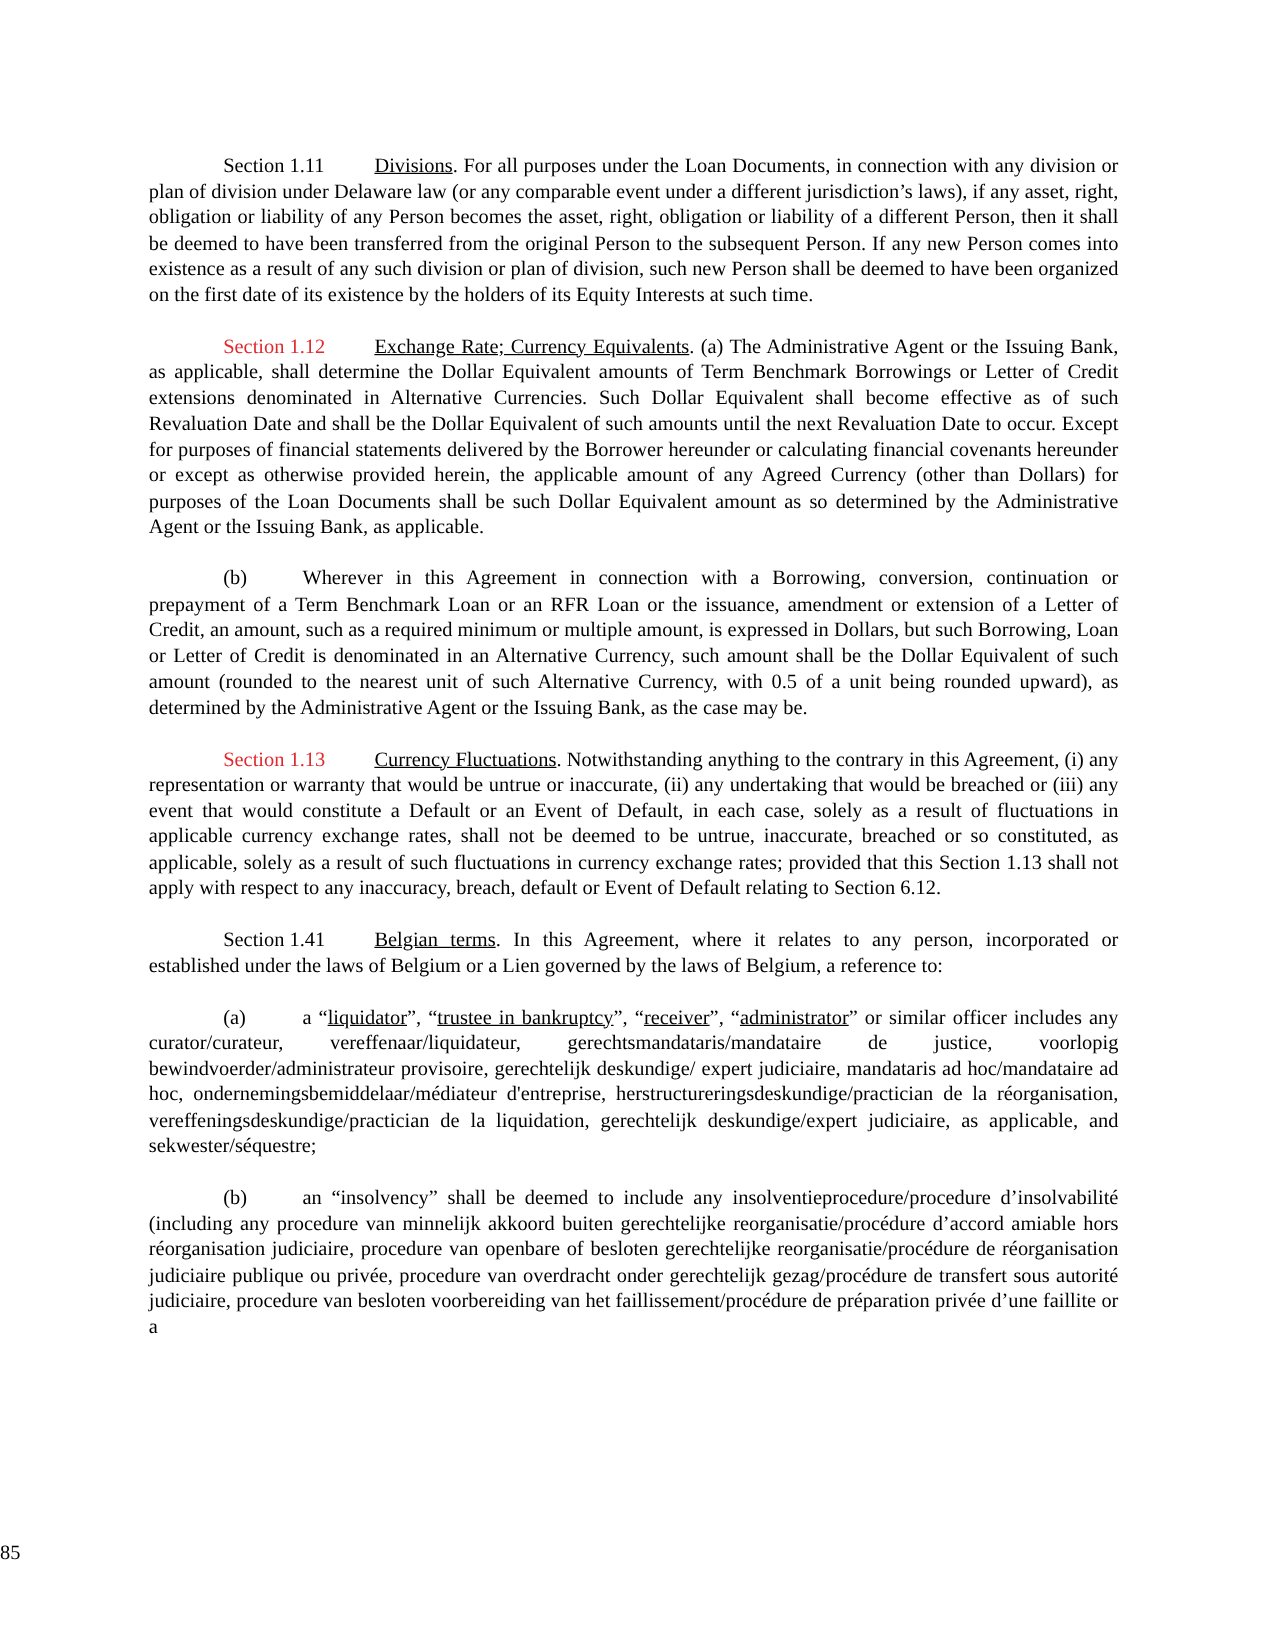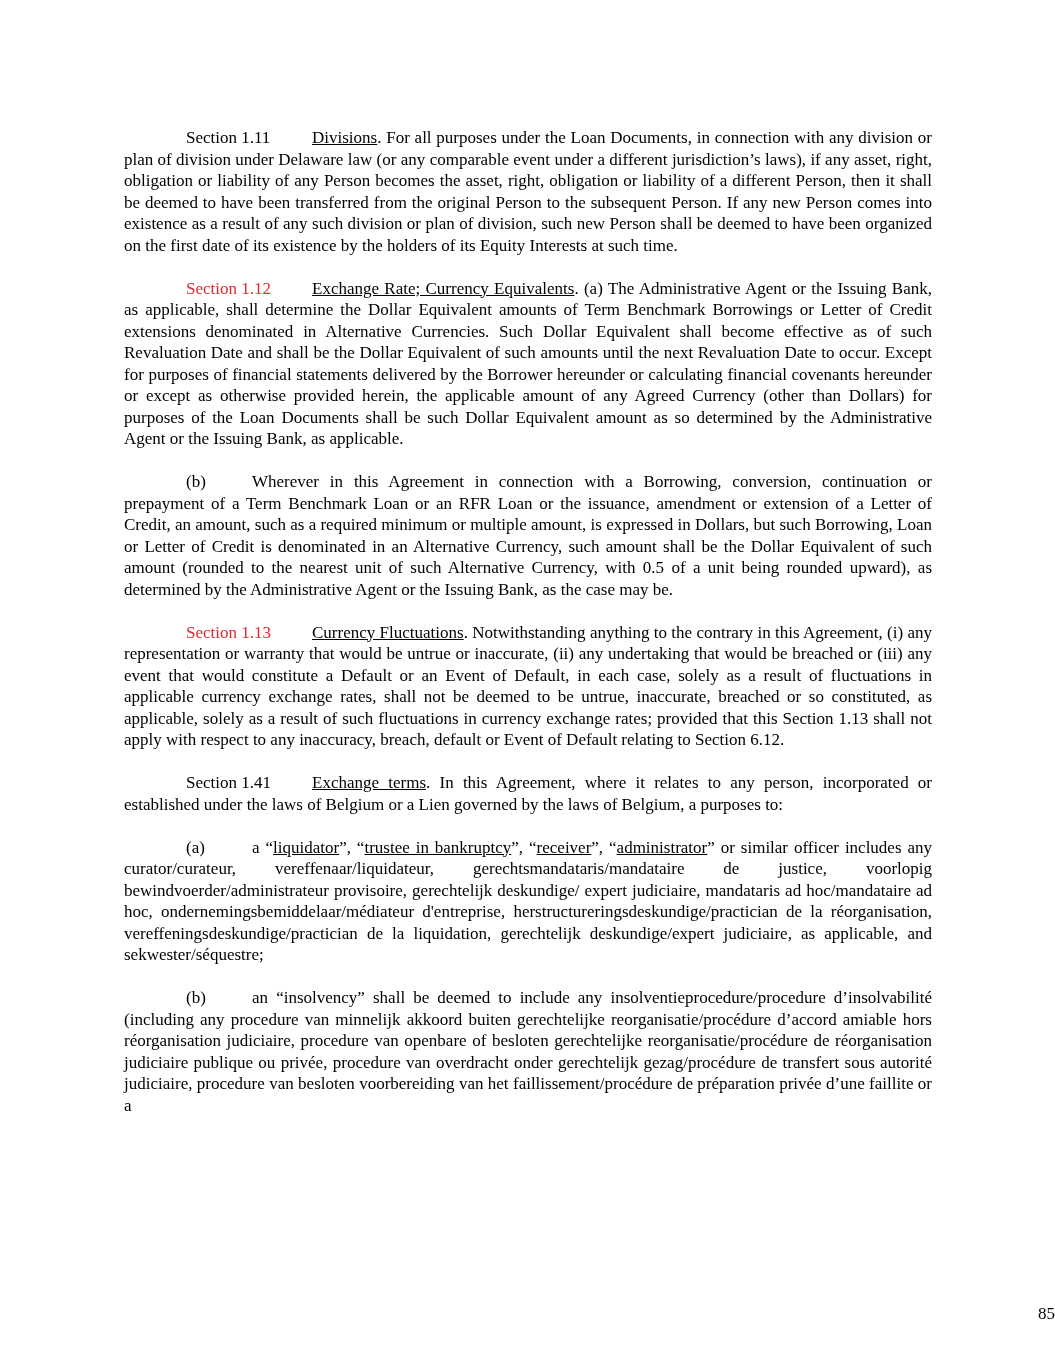--- a/index.html
+++ b/index.html
@@ -36,39 +36,38 @@
     min-width: 66px;
     text-indent: 0;
   }
   .u { text-decoration: underline; }
   .red { color: var(--section-red, #e0282e); }
   .footer {
     position: absolute;
     top: 1283px;
     left: 0;
     width: 100%;
-    text-align: right;
-    margin-top: 20px;
+    text-align: left;
   }
 </style>
 </head>
 <body>
 
 <div class="page">
   <main class="content">
 
     <p class="para"><span class="slabel">Section 1.11</span><span class="u">Divisions</span><span>. </span><span>For all purposes under the Loan Documents, in connection with any division or plan of division under Delaware law (or any comparable event under a different jurisdiction’s laws), if any asset, right, obligation or liability of any Person becomes the asset, right, obligation or liability of a different Person, then it shall be deemed to have been transferred from the original Person to the subsequent Person. If any new Person comes into existence as a result of any such division or plan of division, such new Person shall be deemed to have been organized on the first date of its existence by the holders of its Equity Interests at such time.</span></p>
 
     <p class="para"><span class="slabel red">Section 1.12</span><span class="u">Exchange Rate; Currency Equivalents</span><span>. </span><span>(a) The Administrative Agent or the Issuing Bank, as applicable, shall determine the Dollar Equivalent amounts of Term Benchmark Borrowings or Letter of Credit extensions denominated in Alternative Currencies.  Such Dollar Equivalent shall become effective as of such Revaluation Date and shall be the Dollar Equivalent of such amounts until the next Revaluation Date to occur.  Except for purposes of financial statements delivered by the Borrower hereunder or calculating financial covenants hereunder or except as otherwise provided herein, the applicable amount of any Agreed Currency (other than Dollars) for purposes of the Loan Documents shall be such Dollar Equivalent amount as so determined by the Administrative Agent or the Issuing Bank, as applicable.</span></p>
 
     <p class="para"><span class="plabel">(b)</span><span>Wherever in this Agreement in connection with a Borrowing, conversion, continuation or prepayment of a Term Benchmark Loan or an RFR Loan or the issuance, amendment or extension of a Letter of Credit, an amount, such as a required minimum or multiple amount, is expressed in Dollars, but such Borrowing, Loan or Letter of Credit is denominated in an Alternative Currency, such amount shall be the Dollar Equivalent of such amount (rounded to the nearest unit of such Alternative Currency, with 0.5 of a unit being rounded upward), as determined by the Administrative Agent or the Issuing Bank, as the case may be.</span></p>
 
     <p class="para"><span class="slabel red">Section 1.13</span><span class="u">Currency Fluctuations</span><span>. </span><span>Notwithstanding anything to the contrary in this Agreement, (i) any representation or warranty that would be untrue or inaccurate, (ii) any undertaking that would be breached or (iii) any event that would constitute a Default or an Event of Default, in each case, solely as a result of fluctuations in applicable currency exchange rates, shall not be deemed to be untrue, inaccurate, breached or so constituted, as applicable, solely as a result of such fluctuations in currency exchange rates; provided that this Section 1.13 shall not apply with respect to any inaccuracy, breach, default or Event of Default relating to Section 6.12.</span></p>
 
-    <p class="para"><span class="slabel">Section 1.41</span><span class="u">Exchange terms</span><span>. </span><span>In this Agreement, where it relates to any person, incorporated or established under the laws of Belgium or a Lien governed by the laws of Belgium, a purposes to:</span></p>
+    <p class="para"><span class="slabel">Section 1.41</span><span class="u">Belgian terms</span><span>. </span><span>In this Agreement, where it relates to any person, incorporated or established under the laws of Belgium or a Lien governed by the laws of Belgium, a reference to:</span></p>
 
     <p class="para"><span class="plabel">(a)</span><span>a “</span><span class="u">liquidator</span><span>”, “</span><span class="u">trustee in bankruptcy</span><span>”, “</span><span class="u">receiver</span><span>”, “</span><span class="u">administrator</span><span>” or similar officer includes any curator/curateur, vereffenaar/liquidateur, gerechtsmandataris/mandataire de justice, voorlopig bewindvoerder/administrateur provisoire, gerechtelijk deskundige/ expert judiciaire, mandataris ad hoc/mandataire ad hoc, ondernemingsbemiddelaar/médiateur d'entreprise, herstructureringsdeskundige/practician de la réorganisation, vereffeningsdeskundige/practician de la liquidation, gerechtelijk deskundige/expert judiciaire, as applicable, and sekwester/séquestre;</span></p>
 
     <p class="para"><span class="plabel">(b)</span><span>an “insolvency” shall be deemed to include any insolventieprocedure/procedure d’insolvabilité (including any procedure van minnelijk akkoord buiten gerechtelijke reorganisatie/procédure d’accord amiable hors réorganisation judiciaire, procedure van openbare of besloten gerechtelijke reorganisatie/procédure de réorganisation judiciaire publique ou privée, procedure van overdracht onder gerechtelijk gezag/procédure de transfert sous autorité judiciaire, procedure van besloten voorbereiding van het faillissement/procédure de préparation privée d’une faillite or a</span></p>
 
   </main>
 
   <div class="footer">85</div>
 </div>
 

